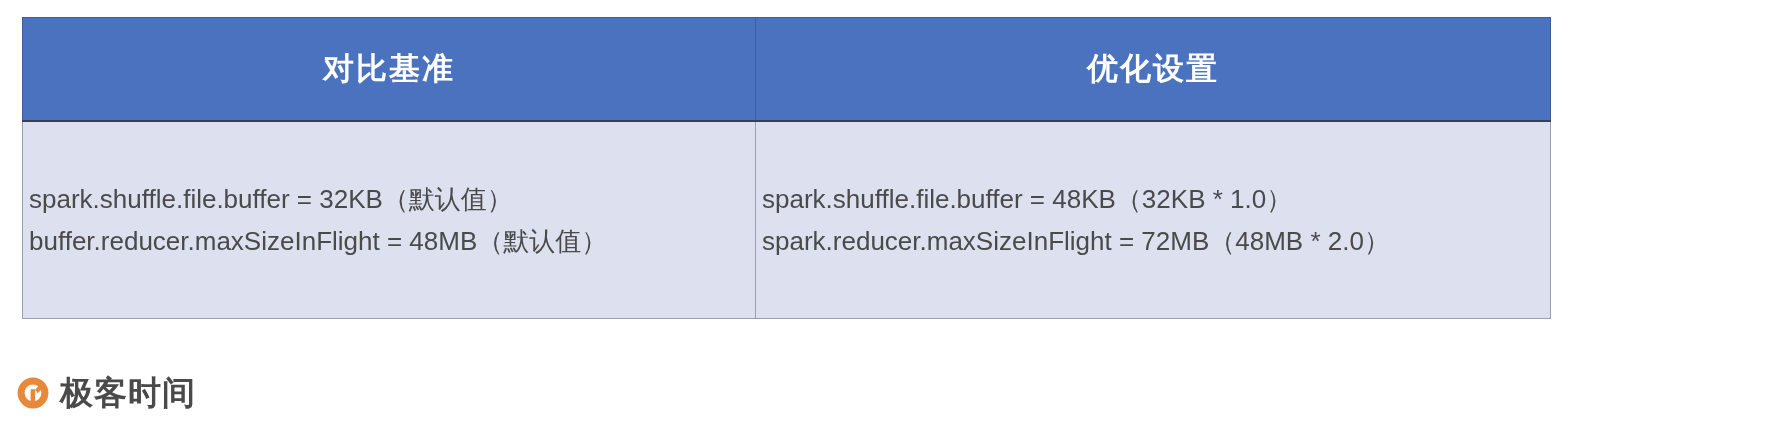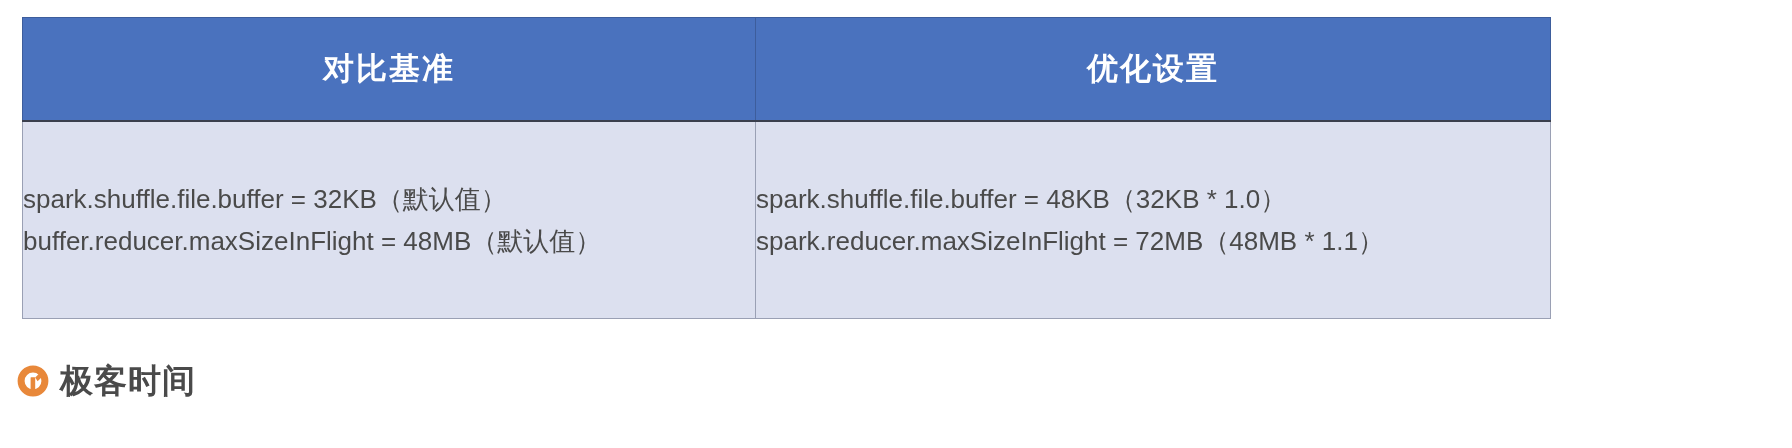--- a/index.html
+++ b/index.html
@@ -45,33 +45,33 @@
   }
   .comparison-table td {
     background: #DCE0EF;
     color: #4a4a4a;
     font-size: 26px;
     line-height: 42px;
     height: 196px;
     vertical-align: middle;
     border: 1px solid #9aa0b4;
     border-top: none;
-    padding: 0 0 0 0;
+    padding: 0 0 0 6px;
     white-space: nowrap;
   }
   .cell-lines {
     display: block;
   }
   .cell-line {
     display: block;
   }
   .brand {
     position: absolute;
     left: 16px;
-    top: 364px;
+    top: 376px;
     display: flex;
     align-items: center;
     gap: 10px;
   }
   .brand-mark {
     width: 34px;
     height: 34px;
     flex: 0 0 34px;
     display: block;
   }
@@ -103,21 +103,21 @@
       <tr>
         <td>
           <span class="cell-lines">
             <span class="cell-line">spark.shuffle.file.buffer = 32KB（默认值）</span>
             <span class="cell-line">buffer.reducer.maxSizeInFlight = 48MB（默认值）</span>
           </span>
         </td>
         <td>
           <span class="cell-lines">
             <span class="cell-line">spark.shuffle.file.buffer = 48KB（32KB * 1.0）</span>
-            <span class="cell-line">spark.reducer.maxSizeInFlight = 72MB（48MB * 1.1）</span>
+            <span class="cell-line">spark.reducer.maxSizeInFlight = 72MB（48MB * 2.0）</span>
           </span>
         </td>
       </tr>
     </tbody>
   </table>
 
   <div class="brand">
     <span class="brand-mark">
       <svg viewBox="0 0 34 34" width="34" height="34" aria-hidden="true">
         <path d="M17 1.6 A15.4 15.4 0 1 0 17 32.4 A15.4 15.4 0 1 0 17 1.6 Z M17 8.6 A8.4 8.4 0 1 1 17 25.4 A8.4 8.4 0 1 1 17 8.6 Z" fill="#E8883A" fill-rule="evenodd"></path>

